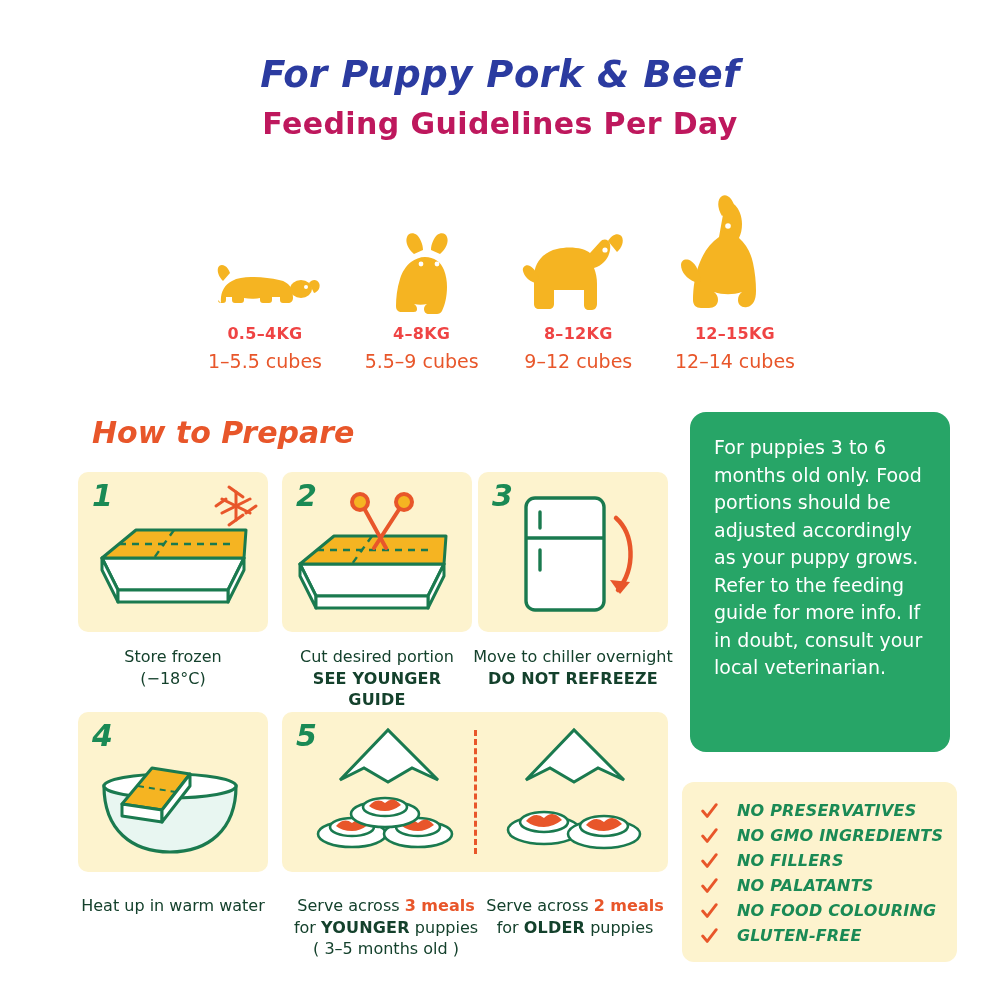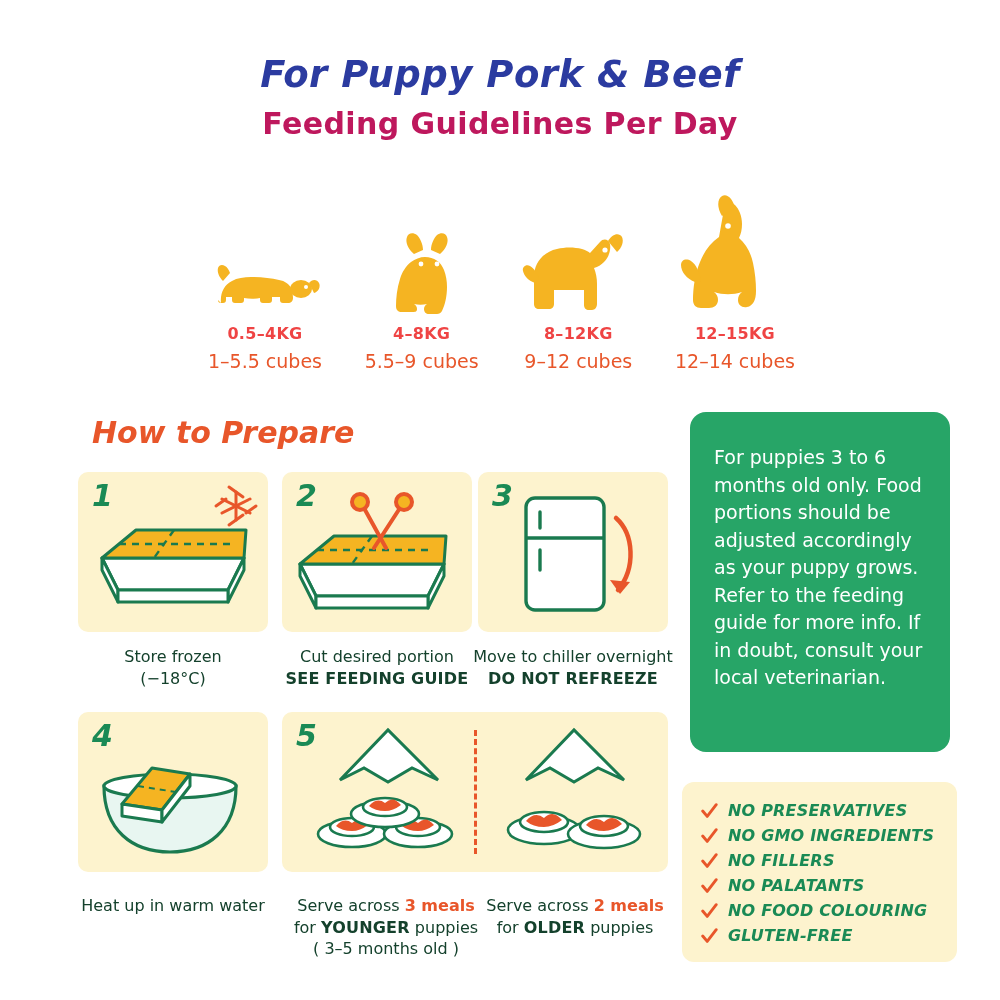--- a/index.html
+++ b/index.html
@@ -140,21 +140,21 @@
   
   .note {
     position: absolute;
     left: 690px;
     top: 412px;
     width: 260px;
     height: 340px;
     background: #27a567;
     border-radius: 16px;
     box-sizing: border-box;
-    padding: 32px 24px;
+    padding: 22px 24px;
   }
   .note-text {
     font-family: "DejaVu Sans", sans-serif;
     font-size: 19px;
     line-height: 1.45;
     color: #ffffff;
   }
 
   
   .claims {
@@ -164,21 +164,21 @@
     width: 275px;
     height: 180px;
     background: #fdf3ce;
     border-radius: 12px;
     box-sizing: border-box;
     padding: 16px 12px 14px 18px;
   }
   .claim {
     display: flex;
     align-items: center;
-    gap: 10px;
+    gap: 19px;
     height: 25px;
   }
   .claim-check {
     width: 18px;
     height: 18px;
     flex: 0 0 18px;
   }
   .claim-label {
     font-family: "DejaVu Sans", sans-serif;
     font-size: 16px;
@@ -312,21 +312,21 @@
     <g stroke="#e8562a" stroke-width="4" fill="none" stroke-linecap="round">
       <path d="M92 76 L118 36"></path>
       <path d="M104 76 L82 36"></path>
       <circle cx="122" cy="30" r="8" fill="#f5b422"></circle>
       <circle cx="78" cy="30" r="8" fill="#f5b422"></circle>
     </g>
   </svg>
 </div>
 <div class="cap" id="cap2">
   <div>Cut desired portion</div>
-  <div class="strong">SEE FEEDING GUIDE</div>
+  <div class="strong">SEE YOUNGER GUIDE</div>
 </div>
 
 <div class="step" id="step3">
   <div class="step-num">3</div>
   <svg width="190" height="160" viewBox="0 0 190 160">
     <rect x="48" y="26" width="78" height="112" rx="9" fill="#ffffff" stroke="#1a7a4f" stroke-width="3.4"></rect>
     <line x1="48" y1="66" x2="126" y2="66" stroke="#1a7a4f" stroke-width="3.4"></line>
     <line x1="62" y1="40" x2="62" y2="56" stroke="#1a7a4f" stroke-width="3.4" stroke-linecap="round"></line>
     <line x1="62" y1="78" x2="62" y2="98" stroke="#1a7a4f" stroke-width="3.4" stroke-linecap="round"></line>
     <path d="M138 46 C156 62 158 96 140 118" fill="none" stroke="#e8562a" stroke-width="4.5" stroke-linecap="round"></path>

